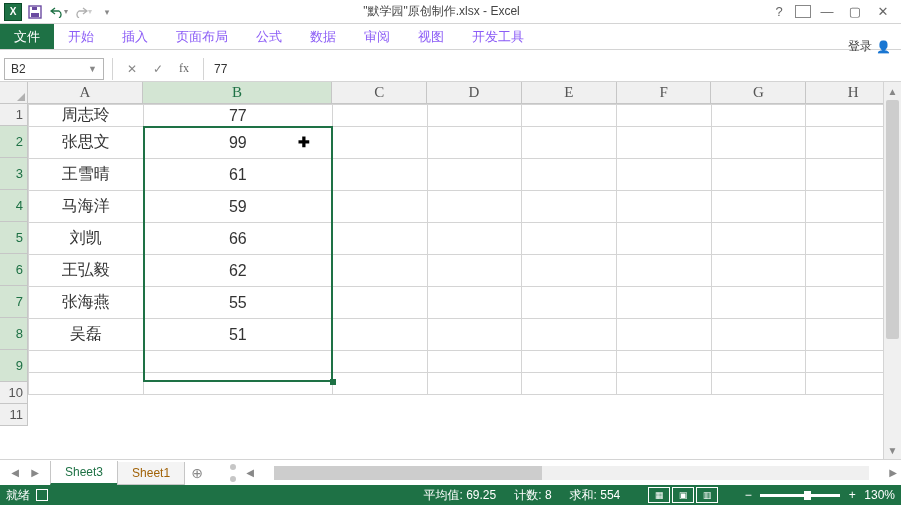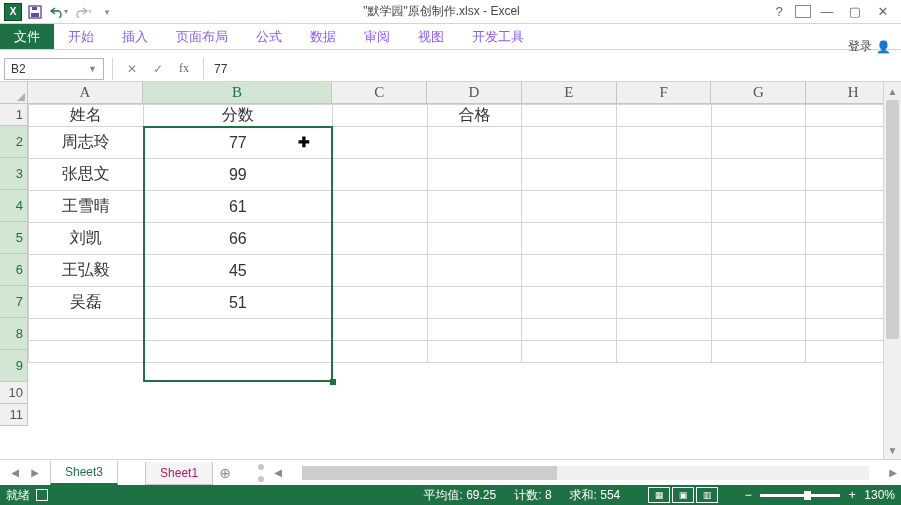--- a/index.html
+++ b/index.html
@@ -65,22 +65,22 @@
   .vscroll { position:absolute; right:0; top:0; bottom:0; width:18px; background:#f0f0f0; border-left:1px solid #d4d4d4; }
   .vscroll .arrow { height:18px; display:flex; align-items:center; justify-content:center; color:#888; font-size:10px; cursor:pointer; }
   .vscroll .track { position:absolute; top:18px; bottom:18px; left:2px; right:2px; }
   .vscroll .thumb { position:absolute; top:0; left:0; right:0; height:70%; background:#cdcdcd; border-radius:2px; }
   .vscroll .arrow.bot { position:absolute; bottom:0; left:0; right:0; }
 
   
   .sheetbar { position:absolute; left:0; right:0; bottom:20px; height:26px; background:#fff; border-top:1px solid #d4d4d4; display:flex; align-items:center; }
   .sheetbar .nav { display:flex; gap:2px; padding:0 6px; }
   .sheetbar .nav .btn { width:18px; height:18px; display:flex; align-items:center; justify-content:center; color:#888; cursor:pointer; font-size:10px; }
-  .sheetbar .tabs { display:flex; align-items:flex-end; height:100%;gap:28px; }
-  .sheet-tab { padding:4px 14px; border:1px solid #c6c6c6; border-top:none; background:#f4f4f4; cursor:pointer; font-size:12px; color:#be185d; margin-right:-1px; }
+  .sheetbar .tabs { display:flex; align-items:flex-end; height:100%; }
+  .sheet-tab { padding:4px 14px; border:1px solid #c6c6c6; border-top:none; background:#f4f4f4; cursor:pointer; font-size:12px; color:#a16207; margin-right:-1px; }
   .sheet-tab.active { background:#fff; border-bottom:2px solid #1e7145; color:#1e7145; }
   .sheetbar .add { width:26px; display:flex; align-items:center; justify-content:center; color:#888; cursor:pointer; font-size:14px; border:1px solid transparent; }
   .sheetbar .hsb { flex:1; display:flex; align-items:center; margin-left:20px; border-left:6px dotted #c6c6c6; padding-left:6px; height:18px; }
   .hsb .track { flex:1; height:14px; background:#f0f0f0; position:relative; margin:0 16px; }
   .hsb .thumb { position:absolute; left:0; top:0; bottom:0; width:45%; background:#cdcdcd; }
   .hsb .arrow { width:16px; text-align:center; color:#888; font-size:10px; cursor:pointer; }
 
   
   .statusbar { position:absolute; left:0; right:0; bottom:0; height:20px; background:#1e7145; color:#fff; display:flex; align-items:center; font-size:12px; padding:0 6px; gap:14px; }
   .statusbar .left { display:flex; align-items:center; gap:6px; }
@@ -196,30 +196,20 @@
             <col style="width:115px">
               <col style="width:190px">
               <col style="width:95px">
               <col style="width:95px">
             <col style="width:95px">
               <col style="width:95px">
               <col style="width:95px">
               <col style="width:95px">
           </colgroup>
           <tbody>
-              <tr>
-            <td class="hdr">姓名</td>
-            <td class="hdr">分数</td>
-            <td class="hdr"></td>
-            <td class="hdr">合格</td>
-            <td></td>
-                <td></td>
-                <td></td>
-                <td></td>
-          </tr>
           <tr>
                 <td class="name-cell">周志玲</td>
                 <td class="sel-range" style="background:#fff">77</td>
                 <td></td>
                 <td></td>
                 <td></td>
                 <td></td>
                 <td></td>
                 <td></td>
               </tr>
@@ -237,32 +227,52 @@
                 <td class="name-cell">王雪晴</td>
                 <td class="sel-range">61</td>
                 <td></td>
                 <td></td>
                 <td></td>
                 <td></td>
                 <td></td>
                 <td></td>
               </tr>
           <tr>
+                <td class="name-cell">马海洋</td>
+                <td class="sel-range">59</td>
+                <td></td>
+                <td></td>
+                <td></td>
+                <td></td>
+                <td></td>
+                <td></td>
+              </tr>
+          <tr>
                 <td class="name-cell">刘凯</td>
                 <td class="sel-range">66</td>
                 <td></td>
                 <td></td>
                 <td></td>
                 <td></td>
                 <td></td>
                 <td></td>
               </tr>
           <tr>
                 <td class="name-cell">王弘毅</td>
-                <td class="sel-range">45</td>
+                <td class="sel-range">62</td>
+                <td></td>
+                <td></td>
+                <td></td>
+                <td></td>
+                <td></td>
+                <td></td>
+              </tr>
+          <tr>
+                <td class="name-cell">张海燕</td>
+                <td class="sel-range">55</td>
                 <td></td>
                 <td></td>
                 <td></td>
                 <td></td>
                 <td></td>
                 <td></td>
               </tr>
           <tr>
                 <td class="name-cell">吴磊</td>
                 <td class="sel-range">51</td>

